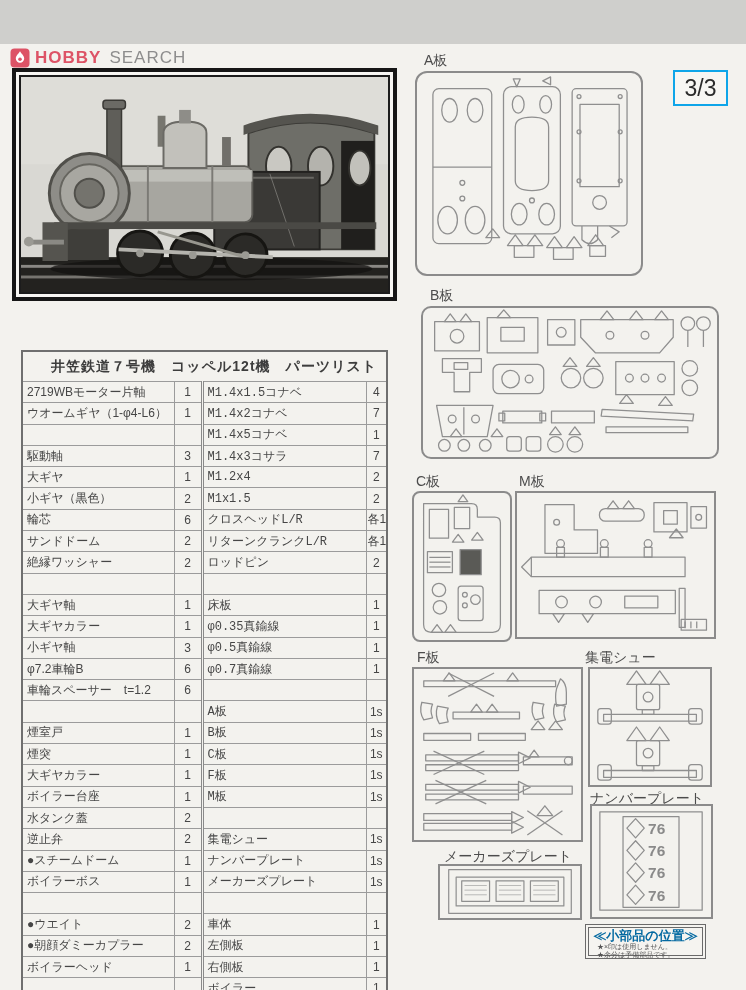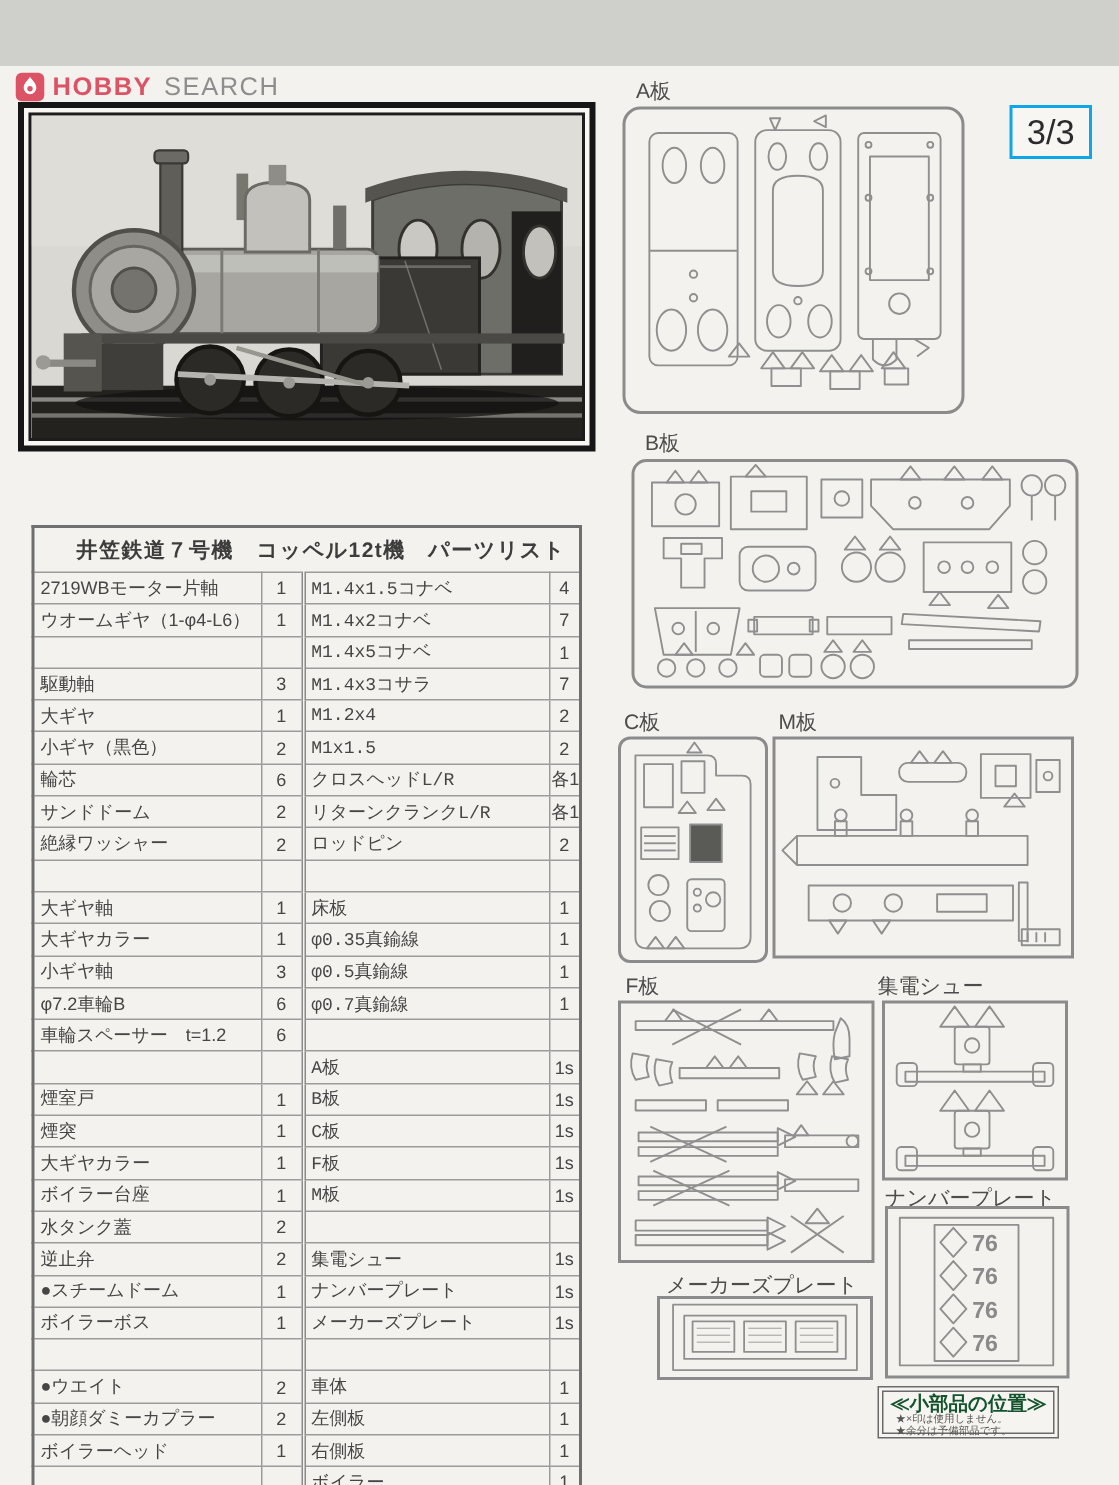--- a/index.html
+++ b/index.html
@@ -43,21 +43,21 @@
   #lab-c{left:416px;top:429px;} #lab-m{left:519px;top:429px;}
   #lab-f{left:417px;top:605px;} #lab-shoe{left:585px;top:605px;}
   #lab-np{left:590px;top:746px;}#lab-mp{left:444px;top:804px;}
   
   .pageno{position:absolute;left:673px;top:26px;width:55px;height:36px;box-sizing:border-box;
           border:2px solid #0ea5e9;background:#f7f6f3;display:flex;align-items:center;
           justify-content:center;font-size:23px;font-weight:normal;color:#2b2b2b;}
   
   .notebox{position:absolute;left:585px;top:880px;width:121px;height:35px;box-sizing:border-box;
            border:4px double #6a6a6a;background:#f5f4f0;text-align:center;padding-top:1px;}
-  .notebox .nt{font-size:13px;font-weight:bold;color:#14532d;line-height:14px;letter-spacing:0px;}
+  .notebox .nt{font-size:13px;font-weight:bold;color:#0369a1;line-height:14px;letter-spacing:0px;}
   .notebox .nl{font-size:7px;color:#555;line-height:8px;text-align:left;padding-left:8px;}
   .pt{stroke:#8f8f8f;fill:none;stroke-width:1.3;stroke-linejoin:round;}
 </style>
 </head>
 <body>
 
 <div class="page">
 
   <div class="logo">
     <svg width="20" height="20" viewBox="0 0 20 20">

